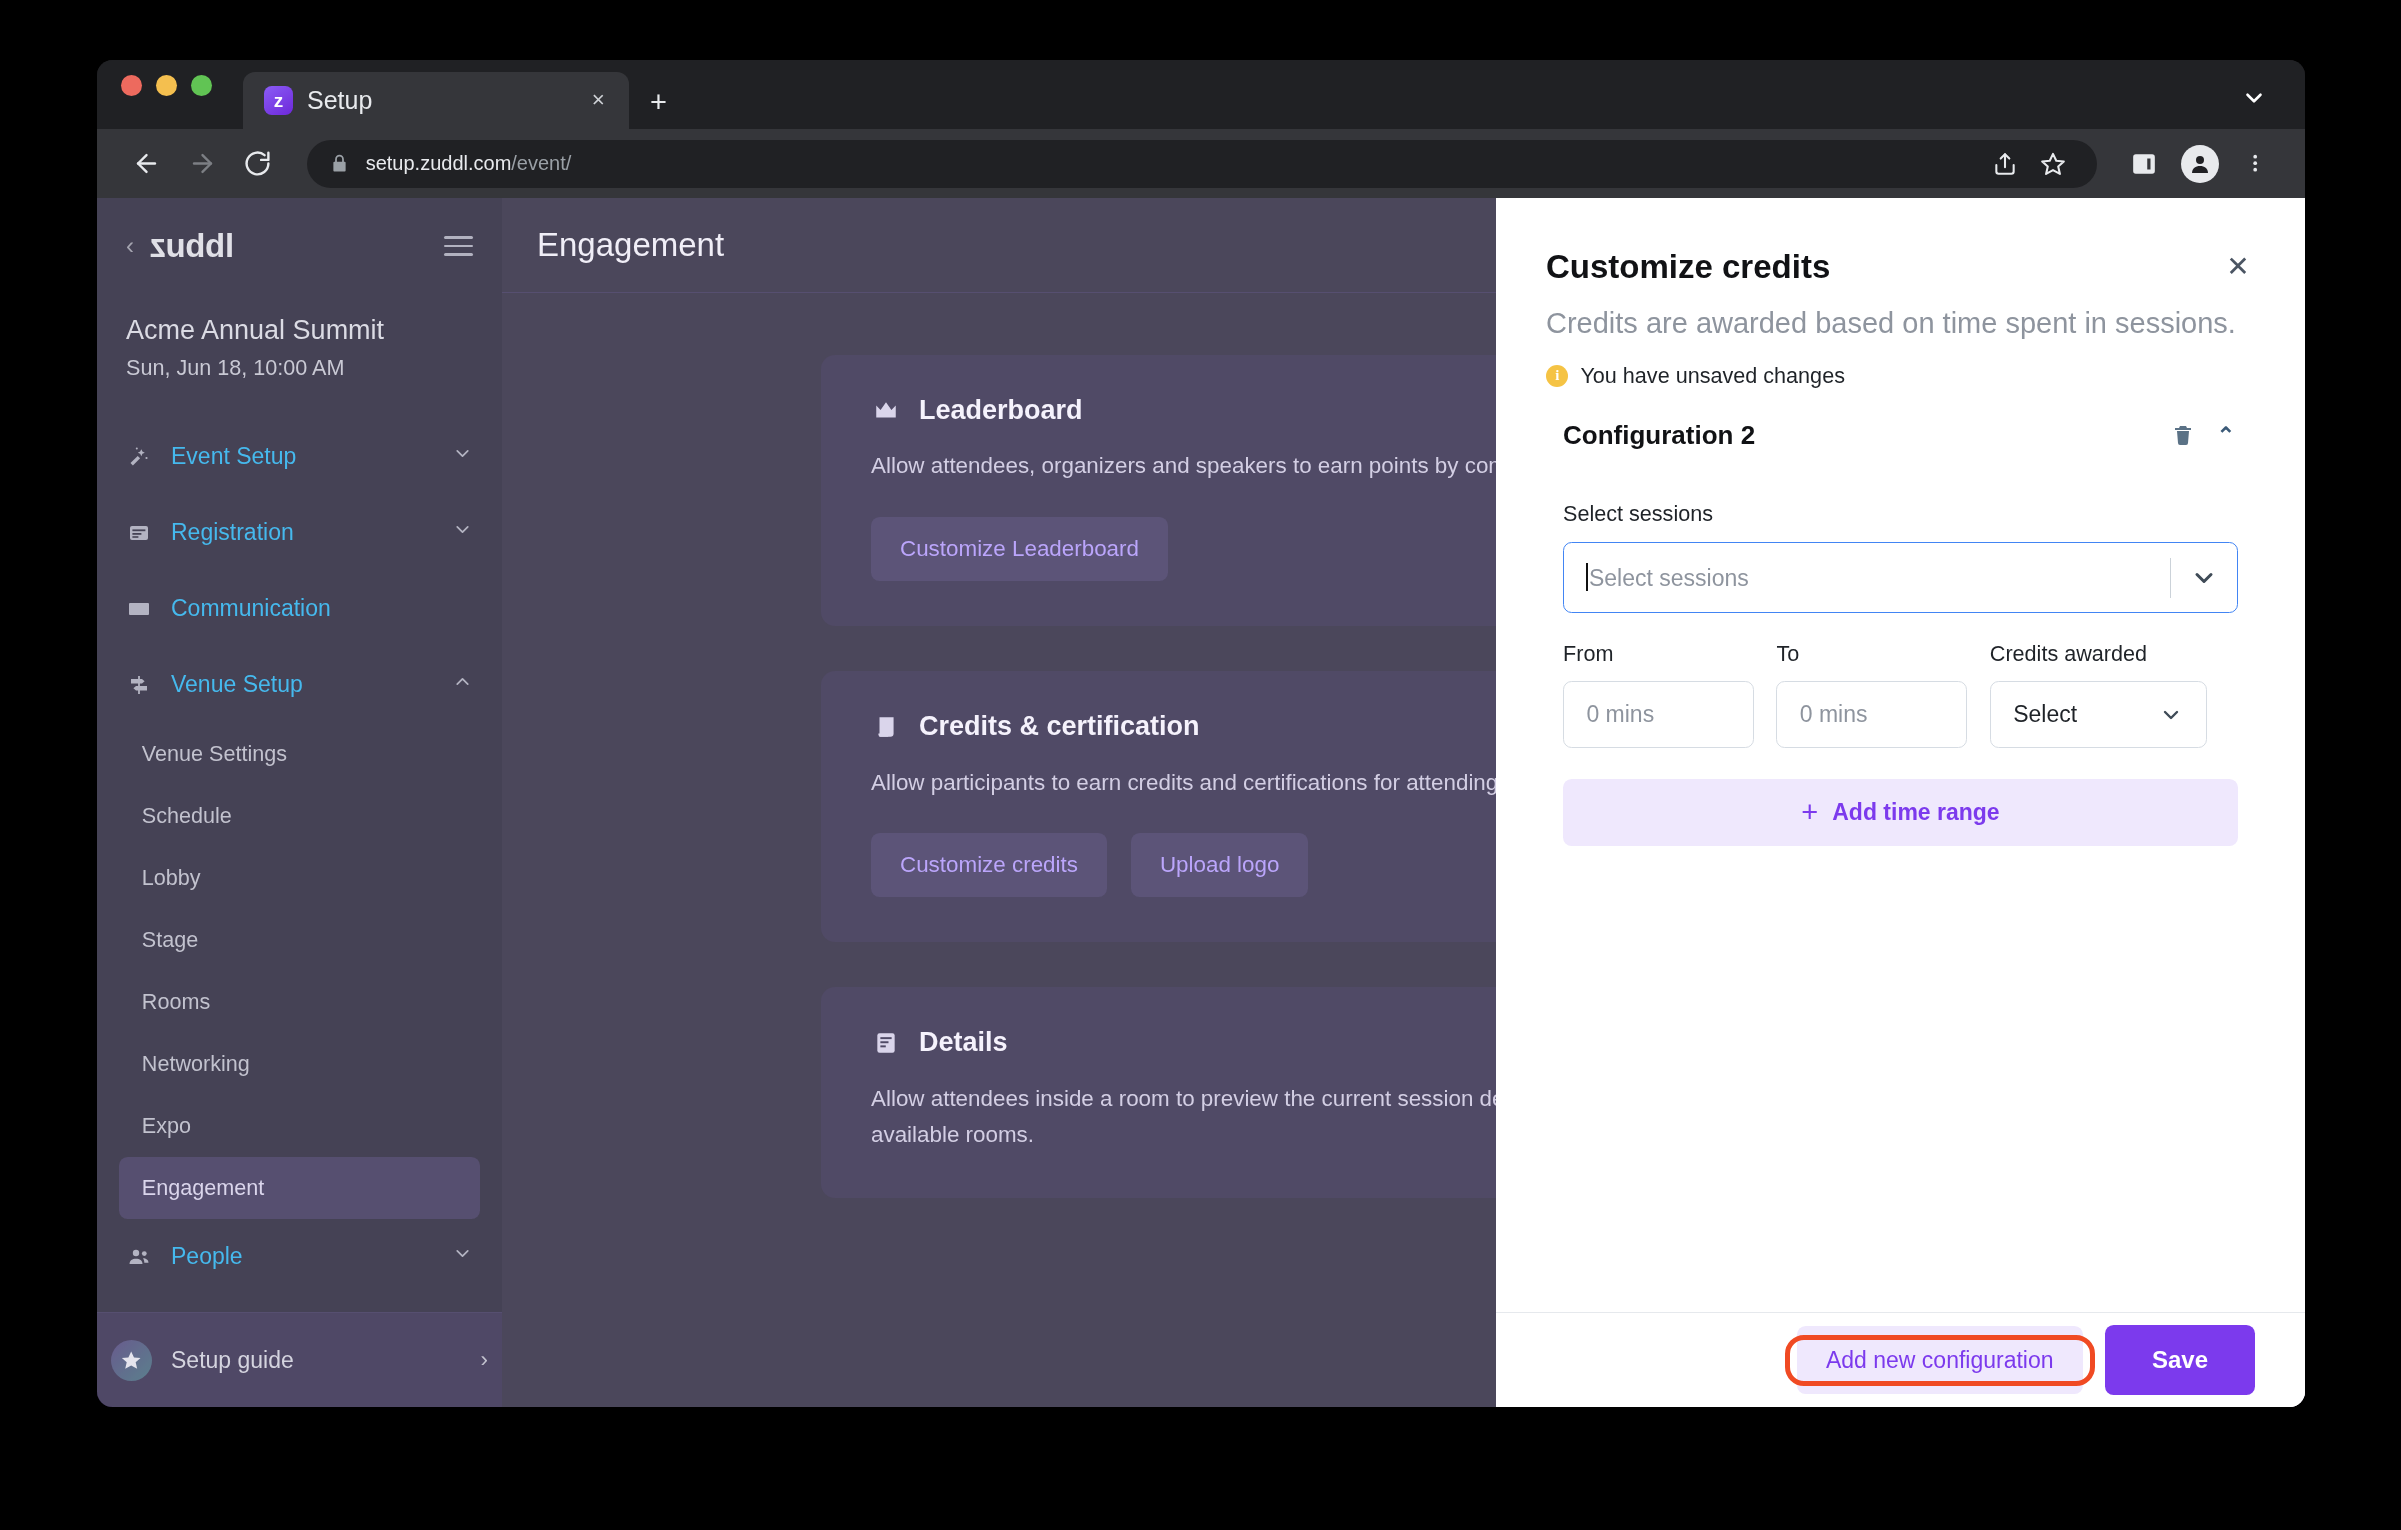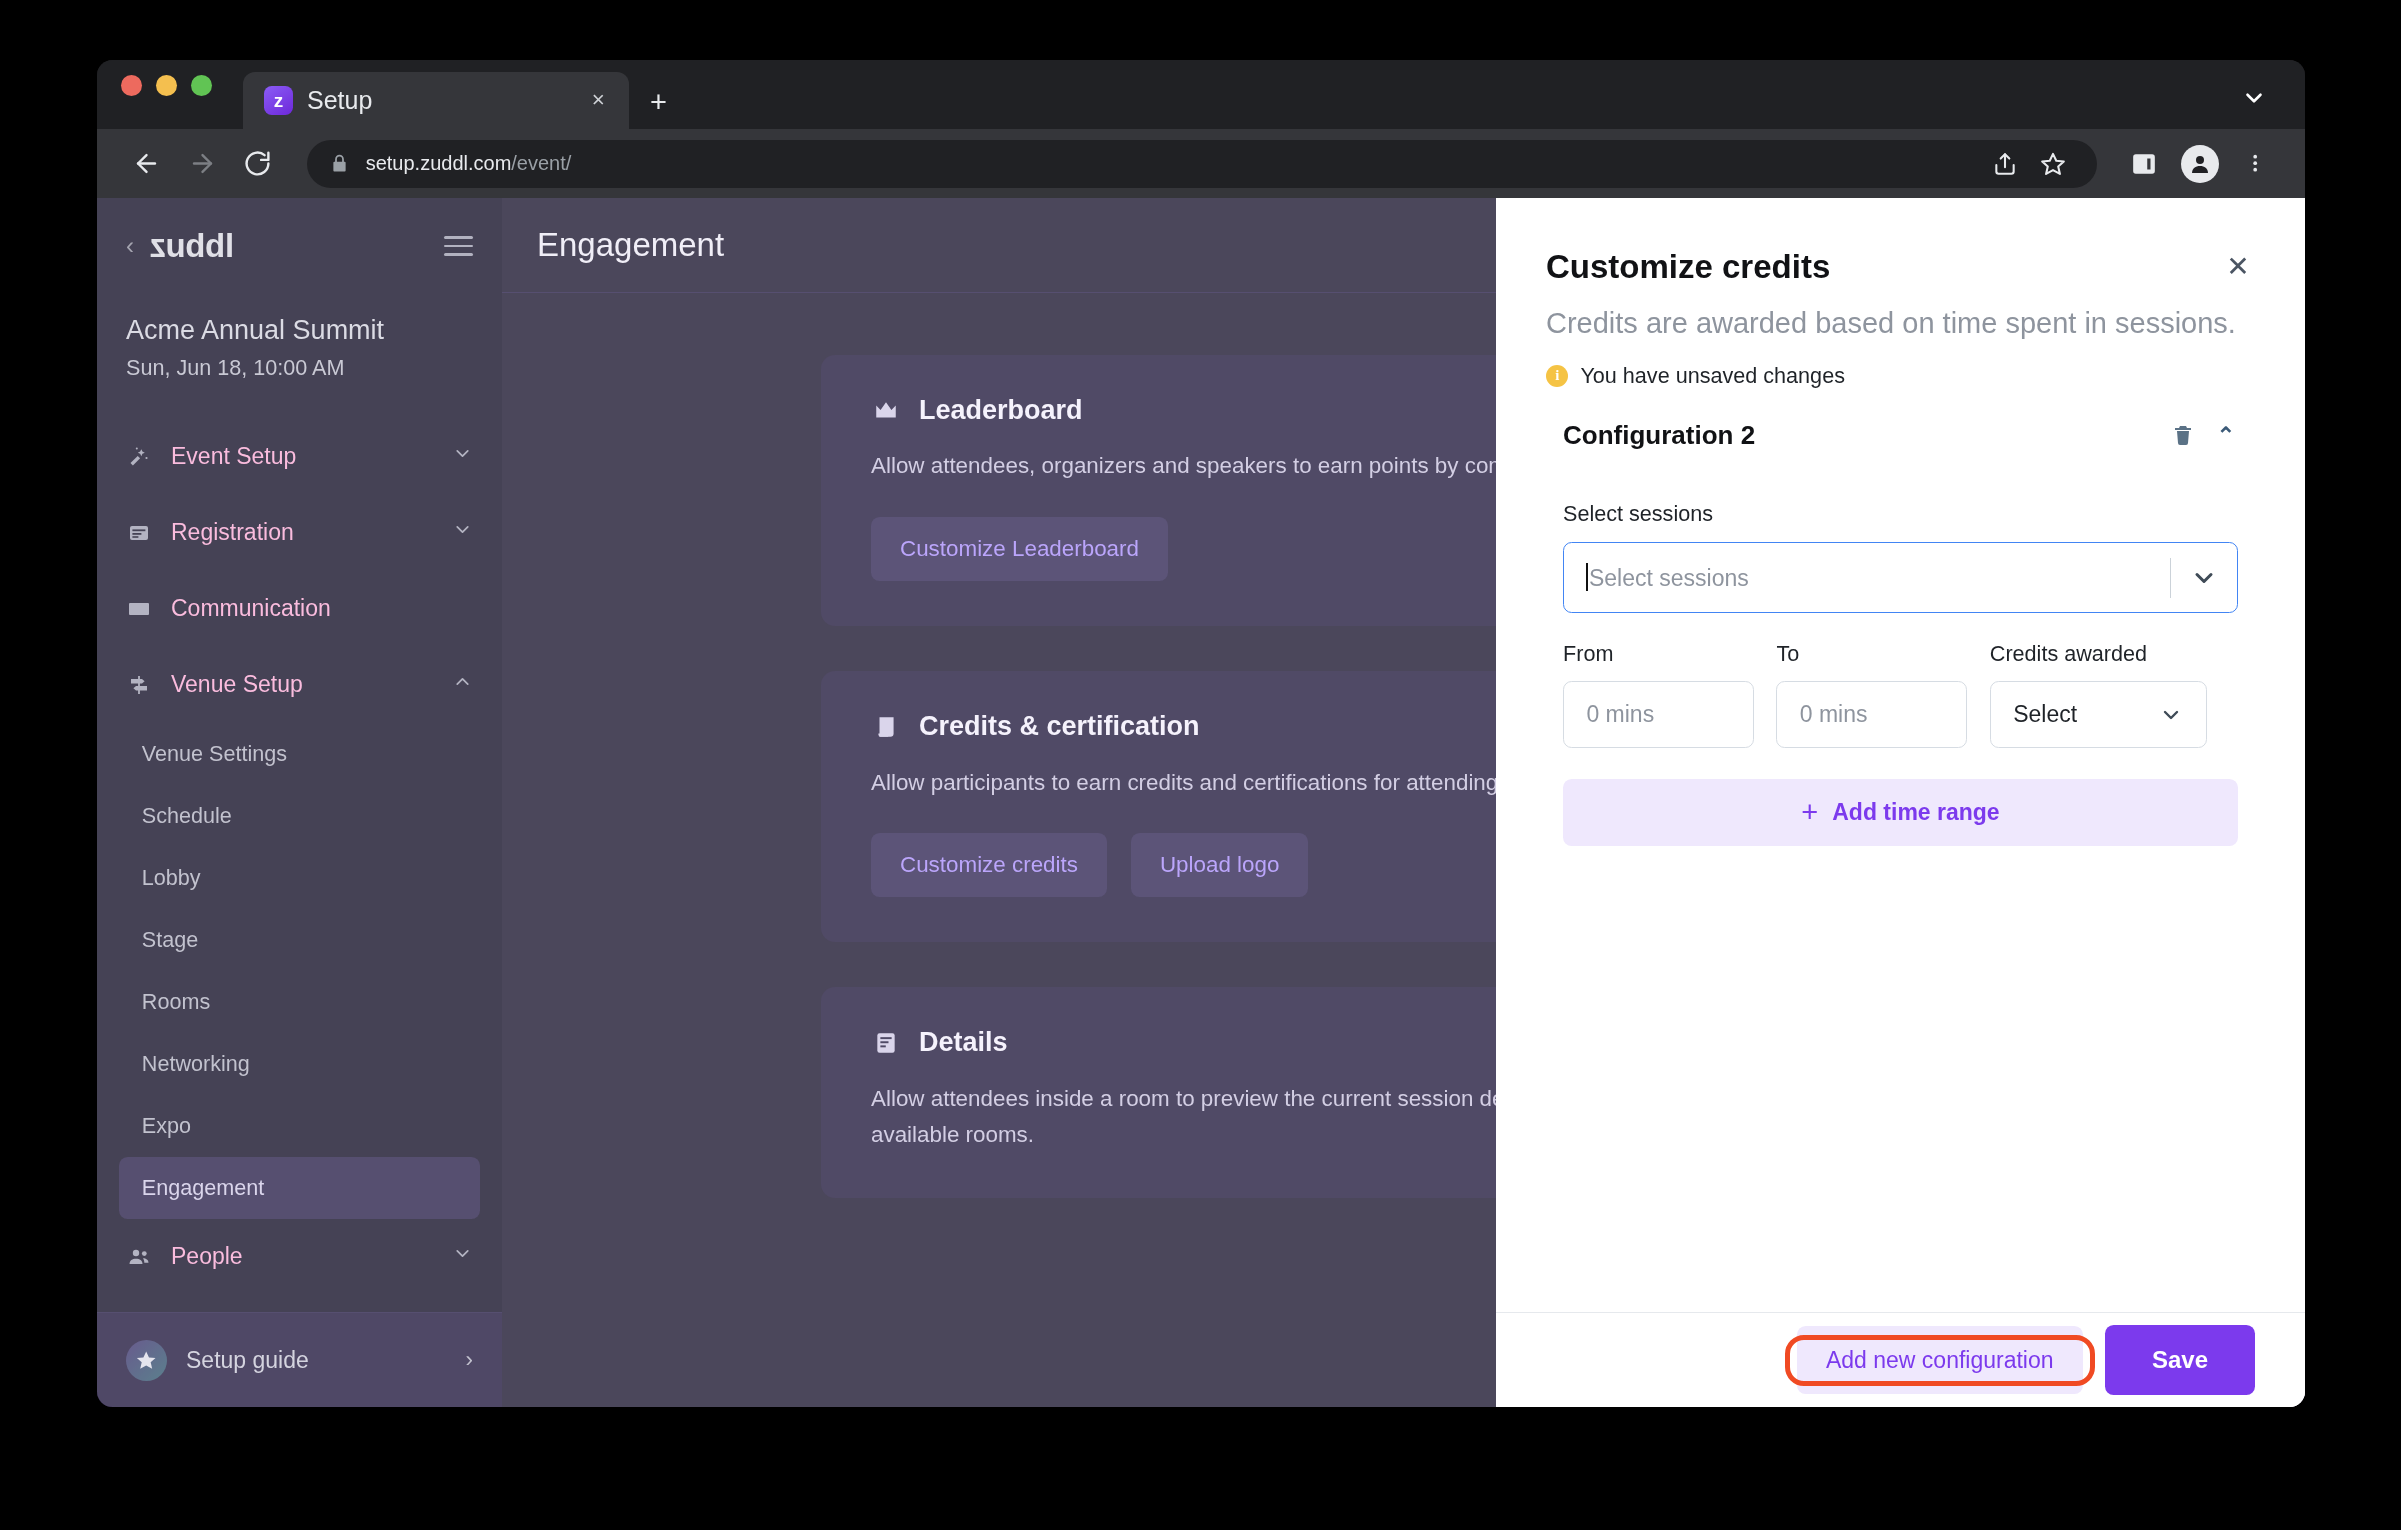--- a/index.html
+++ b/index.html
@@ -129,38 +129,38 @@
   .hamburger span { display: block; width: 29px; height: 2.6px; background: #9b9bae; border-radius: 1.7px; }
 
   .event-name { margin-top: 50px; color: #d0d0dc; font-size: 27px; }
   .event-date { margin-top: 8.6px; color: #b9b9c8; font-size: 21.6px; }
 
   .nav-list { margin-top: 38px; flex: 1; overflow: hidden; }
   .nav-item {
     display: flex; align-items: center;
     height: 76px; padding: 0 29px;
     gap: 19px;
-    color: #f9a8d4; font-size: 23px;
+    color: #0ea5e9; font-size: 23px;
   }
   .nav-item .nav-ico { width: 26px; height: 26px; display:flex; align-items:center; justify-content:center; color:#9d9db0; }
   .nav-item .chev { margin-left: auto; color: #9d9db0; }
   .nav-sub {
     display: flex; align-items: center;
     height: 62px; margin: 0 22.4px; padding: 0 22.4px;
     color: #b0b0c0; font-size: 21.6px;
     border-radius: 8.6px;
   }
   .nav-sub.active { background: #241a45; color: #cfc9e6; }
 
   .setup-guide {
     margin: 0; height: 95px;
     background: #1b1138;
     border-top: 0.9px solid #241a45;
     display: flex; align-items: center; gap: 19px;
-    padding: 0 29px;
+    padding: 0 14px;
     color: #c8c8d6; font-size: 23px; justify-content: center;
   }
   .sg-badge {
     width: 41px; height: 41px; border-radius: 50%;
     background: linear-gradient(135deg, #3b2a6b 0%, #2a5a6b 100%);
     display: flex; align-items: center; justify-content: center;
     color: #dcdce8; font-size: 21px;
   }
   .sg-chev { margin-left: auto; color: #b0b0c0; font-size: 22.4px; }
 

